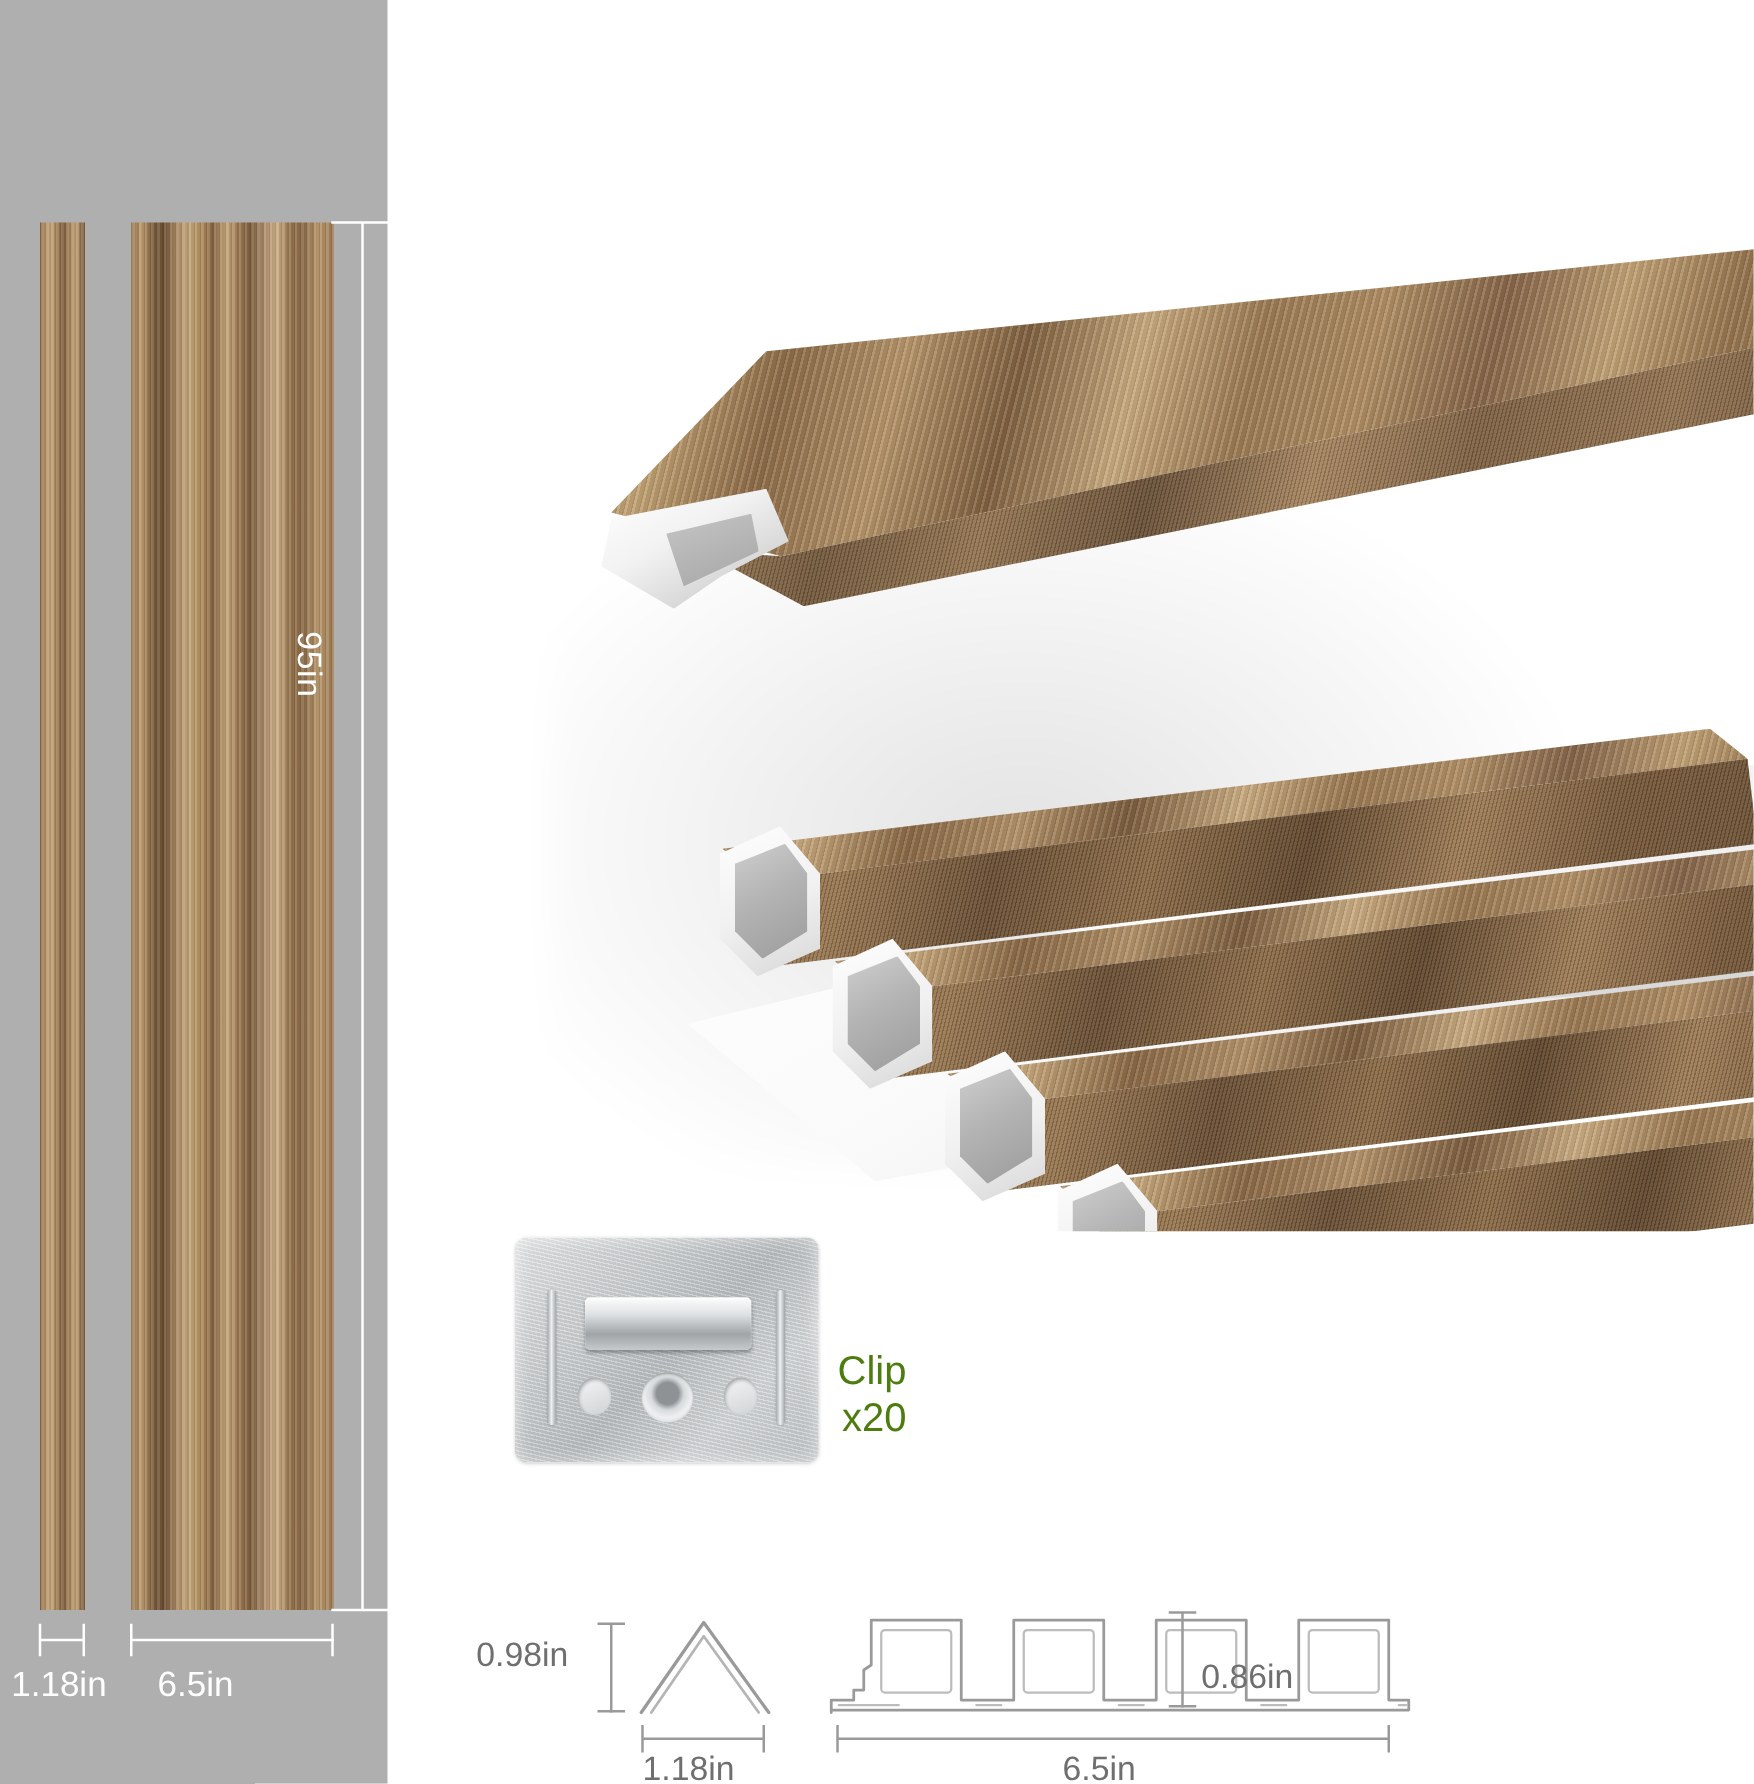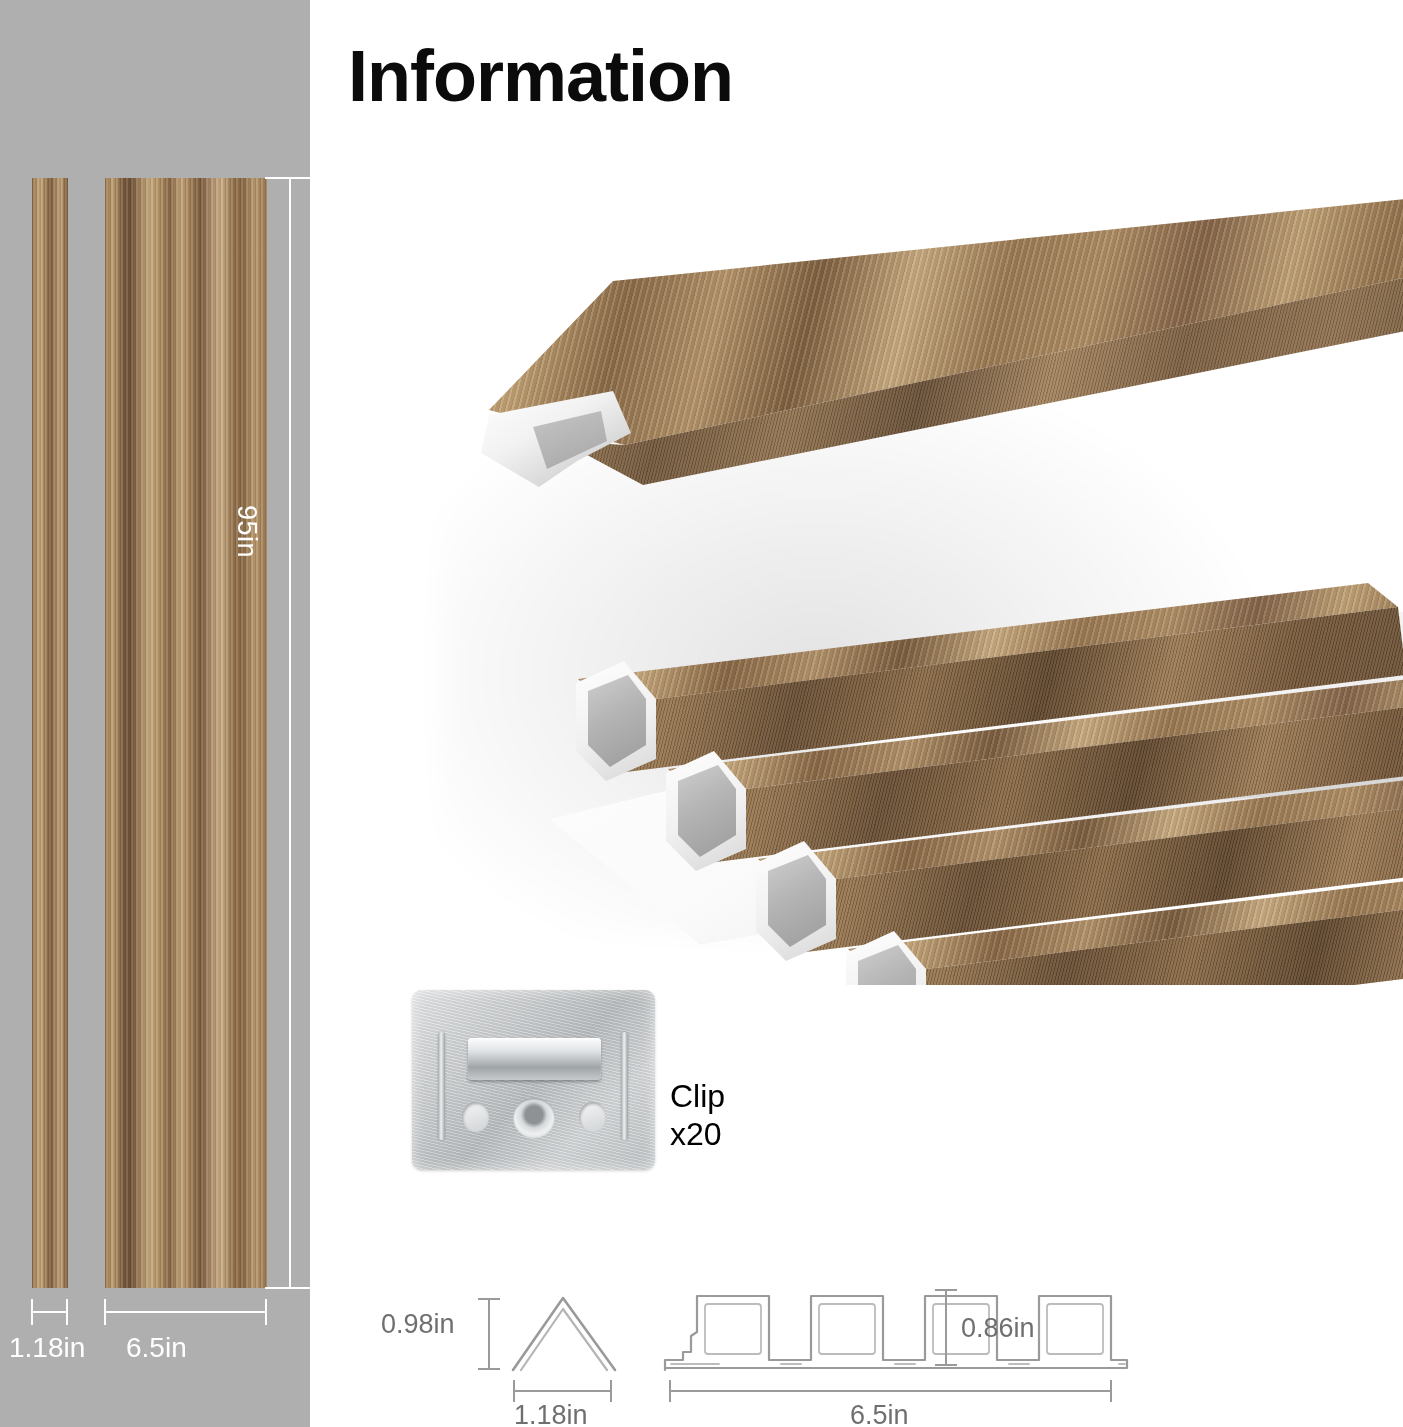--- a/index.html
+++ b/index.html
@@ -230,21 +230,21 @@
   #clip-slot-l{left:50px;}
   #clip-slot-r{left:167px;}
   #clip-screwhole{
     position:absolute;left:101px;top:108px;width:42px;height:40px;border-radius:50%;
     background:radial-gradient(circle at 50% 42%,
       #8e9295 0%, #8e9295 28%, #d6d9db 42%, #eef0f1 62%, #c5c9cb 100%);
     box-shadow:inset 0 1px 2px rgba(0,0,0,.35);
   }
   #clip-label{
     position:absolute;left:258px;top:88px;
-    font-size:32px;line-height:1.18;color:#000000;white-space:nowrap;
+    font-size:32px;line-height:1.18;color:#4d7c0f;white-space:nowrap;text-align:right;
   }
   #clip-label span{display:block;}
 
   
   #tech-drawings{position:absolute;left:355px;top:1272px;width:740px;height:150px;}
   .tl{position:absolute;background:#9a9a9a;}
   .tech-label{position:absolute;color:#6f6f6f;font-size:27px;white-space:nowrap;}
 
   
   #tp-0-98-label{left:26px;top:37px;}
@@ -259,21 +259,21 @@
 
   
   #sp-6-5-line{left:315px;top:118px;width:442px;height:2px;}
   #sp-6-5-t1{left:314px;top:108px;width:2px;height:22px;}
   #sp-6-5-t2{left:755px;top:108px;width:2px;height:22px;}
   #sp-6-5-label{left:495px;top:128px;}
 
   #sp-0-86-vline{left:590px;top:18px;width:2px;height:76px;}
   #sp-0-86-t1{left:580px;top:17px;width:22px;height:2px;}
   #sp-0-86-t2{left:580px;top:92px;width:22px;height:2px;}
-  #sp-0-86-label{left:606px;top:41px;}
+  #sp-0-86-label{left:606px;top:54px;}
 
   svg.profile{position:absolute;overflow:visible;}
 </style>
 </head>
 <body>
 
 <div id="left-panel">
 
   <div class="wood wood-narrow"></div>
   <div class="wood wood-wide"></div>
@@ -288,21 +288,20 @@
   <div class="dimline" id="dim-118-t2"></div>
   <div id="dim-118-label">1.18in</div>
 
   <div class="dimline" id="dim-65-line"></div>
   <div class="dimline" id="dim-65-t1"></div>
   <div class="dimline" id="dim-65-t2"></div>
   <div id="dim-65-label">6.5in</div>
 </div>
 
 <div id="page-title">
-  <span>Information</span>
 </div>
 
 <div id="product-photo">
   <div class="photo-shadow"></div>
 
   <div id="corner-trim">
     <div class="trim-top"></div>
     <div class="trim-side"></div>
     <div class="trim-endcap"></div>
     <div class="trim-endcap-inner"></div>

